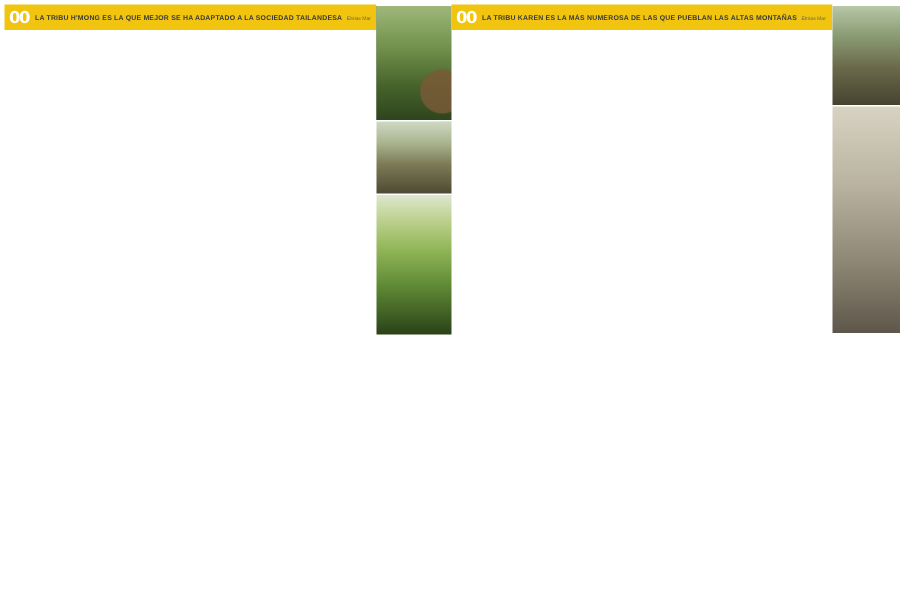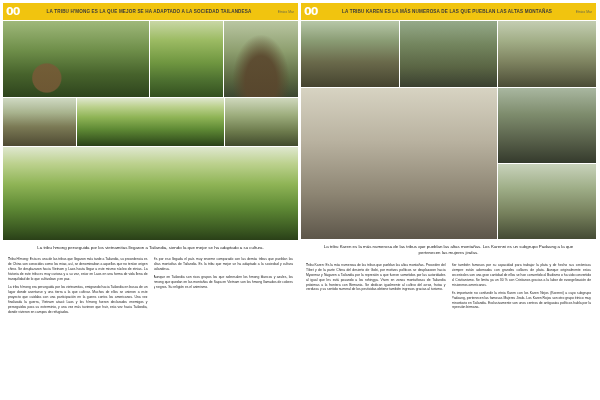--- a/index.html
+++ b/index.html
@@ -14,21 +14,21 @@
     width: 600px; height: 400px;
     display: flex;
     gap: 3px;
     padding: 3px;
     background: #ffffff;
   }
   .panel {
     width: 295px;
     height: 394px;
     display: flex;
-    flex-direction: column;
+    flex-direction: row;
     background: #ffffff;
     position: relative;
   }
 
   
   .hdr {
     height: 17px;
     background: #f1c40f;
     display: flex;
     align-items: center;

